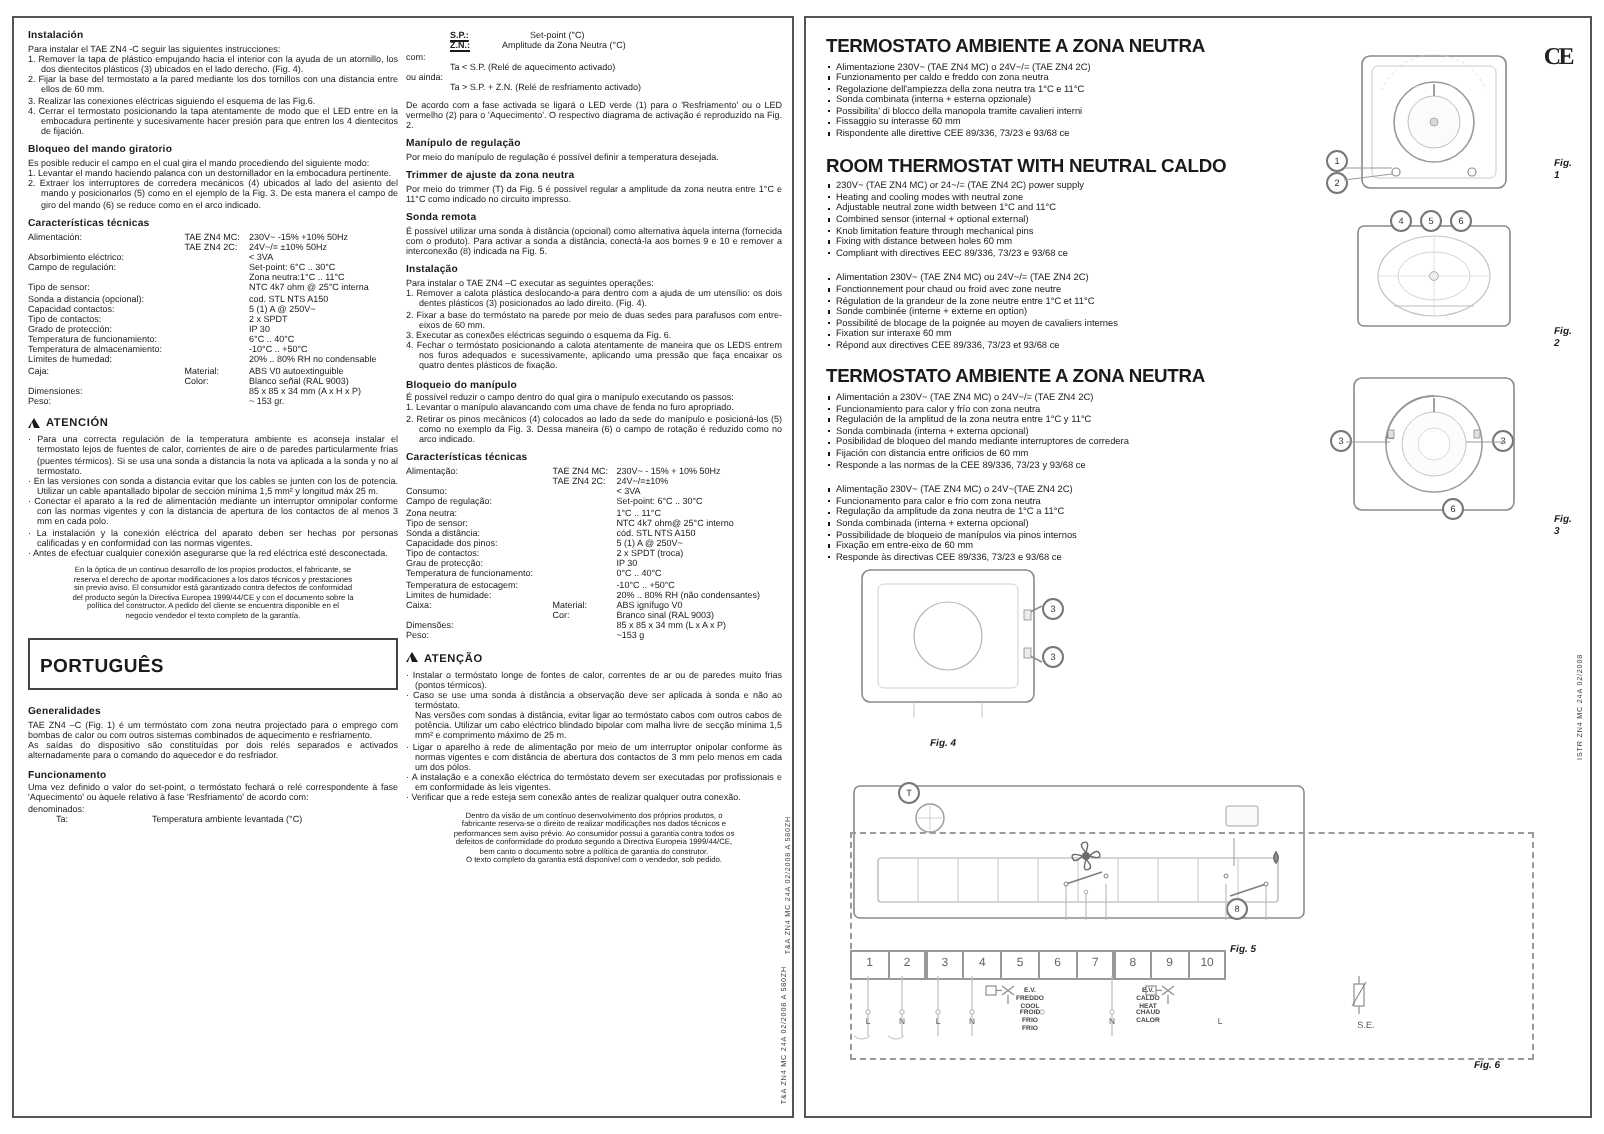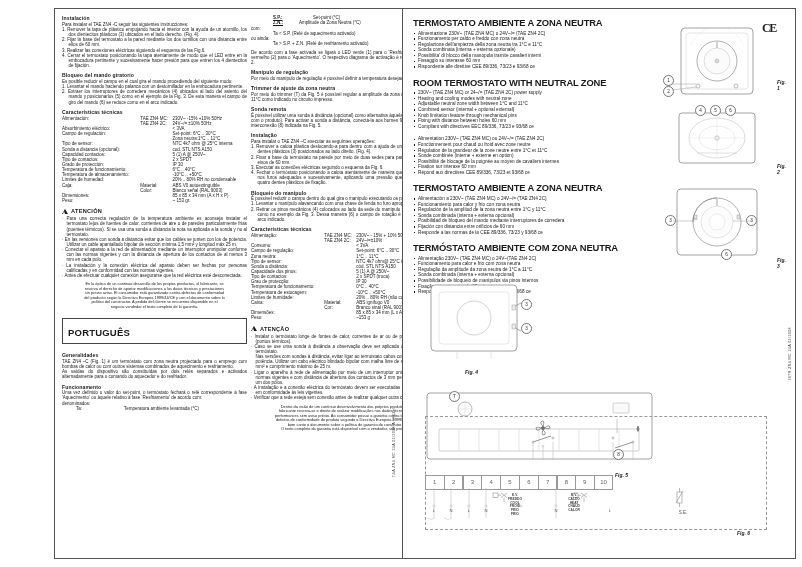--- a/index.html
+++ b/index.html
@@ -4,21 +4,21 @@
 <title>TAE ZN4 Instruction Sheet</title>
 <style>
   html,body{margin:0;padding:0;background:#ffffff;}
   body{width:802px;height:567px;overflow:hidden;
        font-family:"Liberation Sans","DejaVu Sans",sans-serif;
        color:#1a1a1a;}
   #sheet{position:relative;width:802px;height:567px;background:#fff;}
 
   
   .page{position:absolute;top:8px;height:551px;border:1px solid #555;box-sizing:border-box;background:#fff;}
-  #page-left{left:6px;width:391px;margin-left:48px;}
+  #page-left{left:6px;width:391px;}
   #page-right{left:402px;width:394px;}
 
   .col{position:absolute;top:6px;box-sizing:border-box;}
   #col1{left:7px;width:185px;height:539px;}
   #col2{left:196px;width:188px;height:539px;}
 
   
   .h-sec{font-size:5.1px;font-weight:bold;line-height:6.2px;margin:4px 0 0.6px 0;letter-spacing:.1px;}
   .h-sec.first{margin-top:0;}
   p.t{font-size:4.5px;line-height:5.15px;margin:0;text-align:justify;}
@@ -61,21 +61,21 @@
 
   
   #r-text{position:absolute;left:10px;top:8px;width:240px;}
   .lang-head{font-size:9.4px;font-weight:bold;line-height:11px;margin:0 0 2.5px 0;
              letter-spacing:-.15px;white-space:nowrap;}
   ul.feat{list-style:none;margin:0 0 7px 0;padding:0;}
   ul.feat li{font-size:4.7px;line-height:5.6px;padding-left:5px;position:relative;}
   ul.feat li::before{content:"";position:absolute;left:.8px;top:2.3px;width:1.3px;height:1.3px;background:#1a1a1a;}
 
   
-  #ce{position:absolute;right:19px;top:12px;font-size:12px;font-weight:bold;letter-spacing:-1.3px;
+  #ce{position:absolute;right:9px;top:12px;font-size:12px;font-weight:bold;letter-spacing:-1.3px;
       font-family:"Liberation Serif",serif;color:#222;}
 
   
   #figs{position:absolute;left:252px;top:8px;width:134px;height:535px;}
   .figcap{position:absolute;font-size:5px;font-weight:bold;font-style:italic;}
 
   .figbox{position:absolute;}
   .dashbox{position:absolute;border:1px dashed #999;}
   .lbl-circ{position:absolute;width:9px;height:9px;border:.8px solid #777;border-radius:50%;
             font-size:4.6px;text-align:center;line-height:9px;background:#fff;color:#333;}
@@ -402,21 +402,21 @@
         <div class="lang-head">TERMOSTATO AMBIENTE A ZONA NEUTRA</div>
         <ul class="feat">
           <li>Alimentazione 230V~ (TAE ZN4 MC) o 24V~/= (TAE ZN4 2C)</li>
           <li>Funzionamento per caldo e freddo con zona neutra</li>
           <li>Regolazione dell'ampiezza della zona neutra tra 1°C e 11°C</li>
           <li>Sonda combinata (interna + esterna opzionale)</li>
           <li>Possibilita' di blocco della manopola tramite cavalieri interni</li>
           <li>Fissaggio su interasse 60 mm</li>
           <li>Rispondente alle direttive CEE 89/336, 73/23 e 93/68 ce</li>
         </ul>
-        <div class="lang-head">ROOM TERMOSTATO WITH NEUTRAL ZONE</div>
+        <div class="lang-head">ROOM THERMOSTAT WITH NEUTRAL CALDO</div>
         <ul class="feat">
           <li>230V~ (TAE ZN4 MC) or 24~/= (TAE ZN4 2C) power supply</li>
           <li>Heating and cooling modes with neutral zone</li>
           <li>Adjustable neutral zone width between 1°C and 11°C</li>
           <li>Combined sensor (internal + optional external)</li>
           <li>Knob limitation feature through mechanical pins</li>
           <li>Fixing with distance between holes 60 mm</li>
           <li>Compliant with directives EEC 89/336, 73/23 e 93/68 ce</li>
         </ul>
         <ul class="feat">
@@ -431,21 +431,20 @@
         <div class="lang-head">TERMOSTATO AMBIENTE A ZONA NEUTRA</div>
         <ul class="feat">
           <li>Alimentación a 230V~ (TAE ZN4 MC) o 24V~/= (TAE ZN4 2C)</li>
           <li>Funcionamiento para calor y frío con zona neutra</li>
           <li>Regulación de la amplitud de la zona neutra entre 1°C y 11°C</li>
           <li>Sonda combinada (interna + externa opcional)</li>
           <li>Posibilidad de bloqueo del mando mediante interruptores de corredera</li>
           <li>Fijación con distancia entre orificios de 60 mm</li>
           <li>Responde a las normas de la CEE 89/336, 73/23 y 93/68 ce</li>
         </ul>
-        <div class="lang-head">TERMÓSTATO AMBIENTE COM ZONA NEUTRA</div>
         <ul class="feat">
           <li>Alimentação 230V~ (TAE ZN4 MC) o 24V~(TAE ZN4 2C)</li>
           <li>Funcionamento para calor e frio com zona neutra</li>
           <li>Regulação da amplitude da zona neutra de 1°C a 11°C</li>
           <li>Sonda combinada (interna + externa opcional)</li>
           <li>Possibilidade de bloqueio de manípulos via pinos internos</li>
           <li>Fixação em entre-eixo de 60 mm</li>
           <li>Responde às directivas CEE 89/336, 73/23 e 93/68 ce</li>
         </ul>
       </div>

